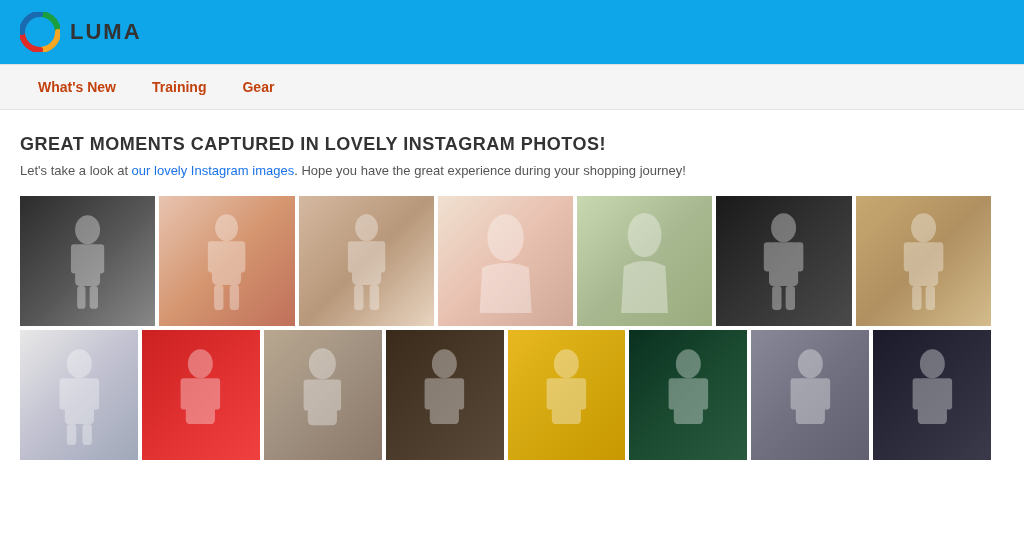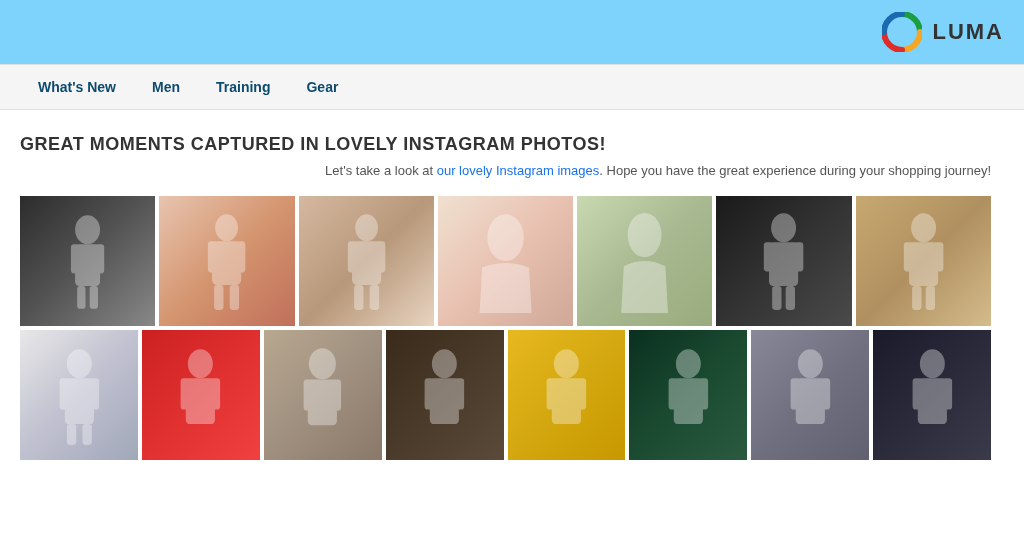--- a/index.html
+++ b/index.html
@@ -4,22 +4,21 @@
   <style>
     * { margin: 0; padding: 0; box-sizing: border-box; }
     body { font-family: Arial, sans-serif; background: #fff; width: 1024px; }
 
     
     .header {
       display: flex;
       align-items: center;
       padding: 12px 20px;
       border-bottom: 1px solid #e0e0e0;
-      background: #7dd3fc;
-      justify-content: flex-end;
+      background: #0ea5e9;
     }
     .logo-container {
       display: flex;
       align-items: center;
       gap: 10px;
     }
     .logo-icon {
       width: 40px;
       height: 40px;
     }
@@ -38,21 +37,21 @@
     }
     .nav ul {
       list-style: none;
       display: flex;
       gap: 0;
     }
     .nav ul li a {
       display: block;
       padding: 14px 18px;
       text-decoration: none;
-      color: #0c4a6e;
+      color: #c2410c;
       font-size: 14px;
       font-weight: 600;
       text-transform: none;
     }
 
     
     .main {
       padding: 24px 33px 20px 20px;
     }
     .section-title {
@@ -60,21 +59,20 @@
       font-weight: 800;
       color: #333;
       text-transform: uppercase;
       margin-bottom: 8px;
       letter-spacing: 0.5px;
     }
     .section-subtitle {
       font-size: 13px;
       color: #555;
       margin-bottom: 18px;
-      text-align: right;
     }
     .section-subtitle a {
       color: #1a73e8;
       text-decoration: none;
     }
 
     
     .photo-grid {
       display: flex;
       flex-direction: column;
@@ -140,23 +138,20 @@
       <path d="M2 20 A18 18 0 0 1 20 2" stroke="#1a6ab0" stroke-width="6" fill="none" stroke-linecap="round"></path>
     </svg>
     <span class="logo-text">LUMA</span>
   </div>
 </header>
 
 <nav class="nav">
   <ul>
     <li>
       <a href="#">What's New</a>
-    </li>
-    <li>
-      <a href="#">Men</a>
     </li>
     <li>
       <a href="#">Training</a>
     </li>
     <li>
       <a href="#">Gear</a>
     </li>
   </ul>
 </nav>
 

